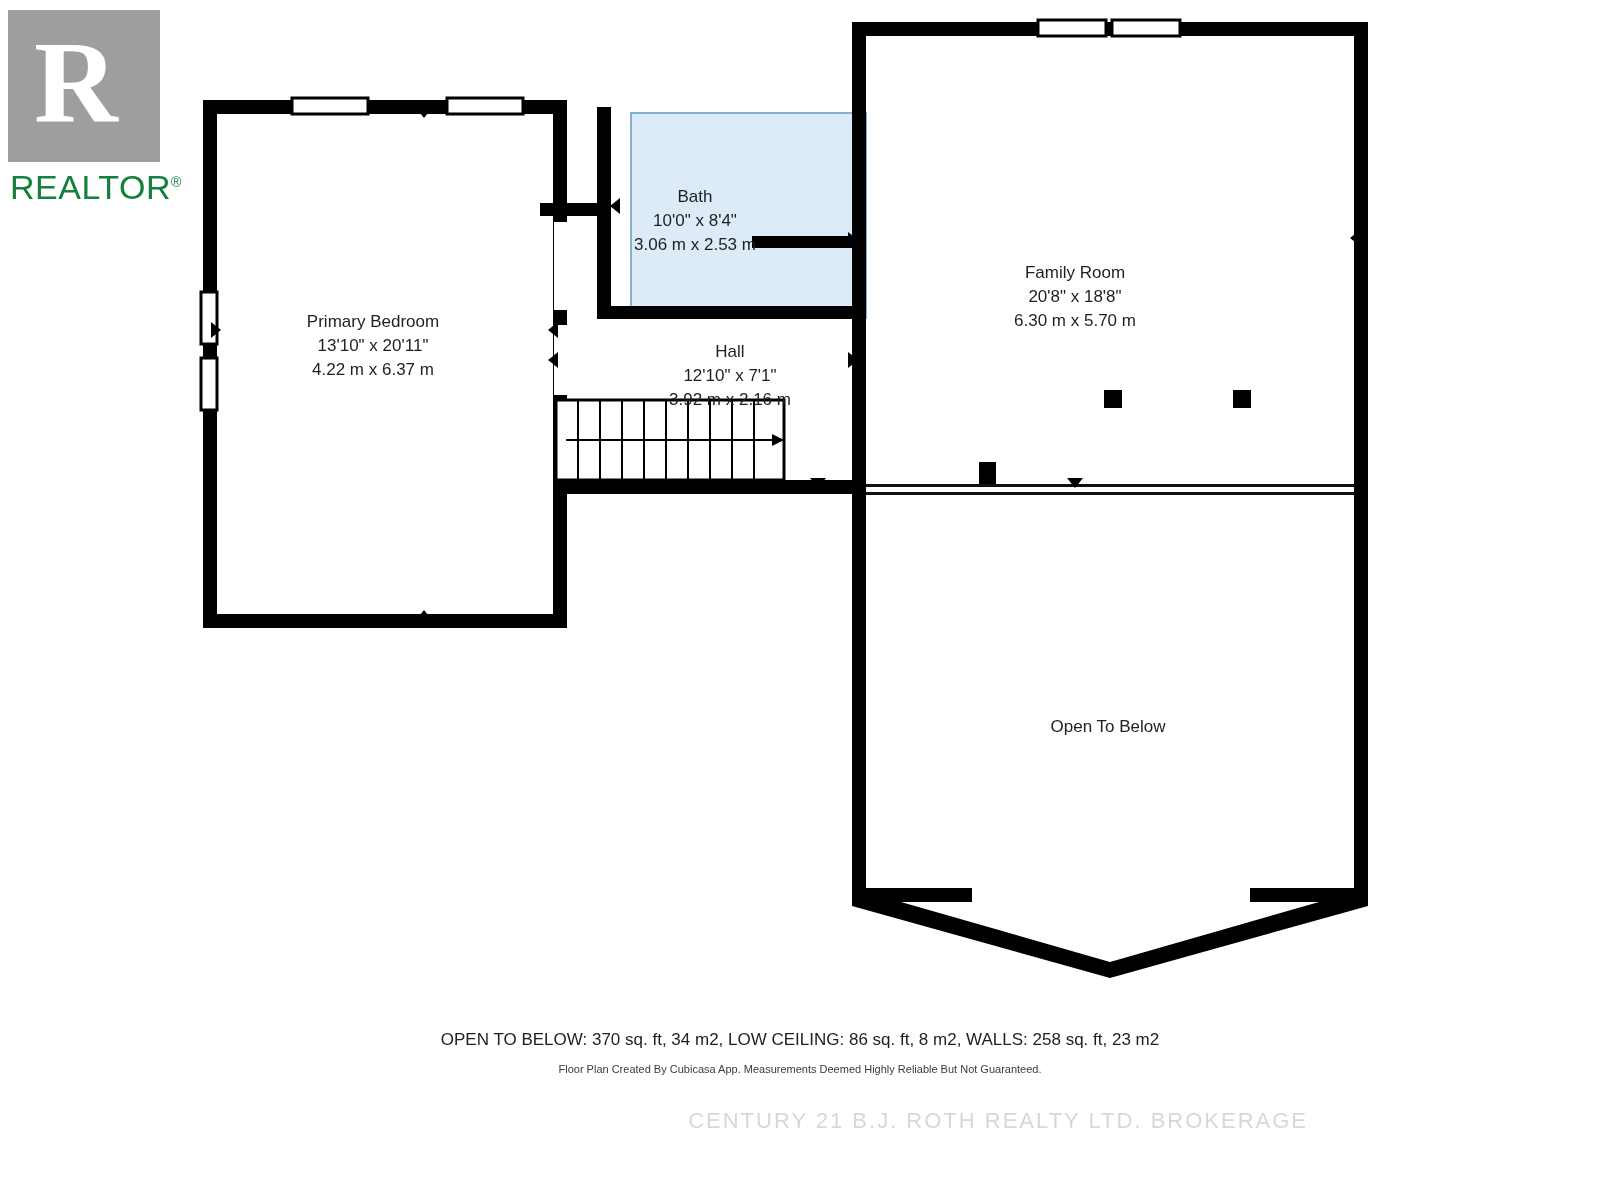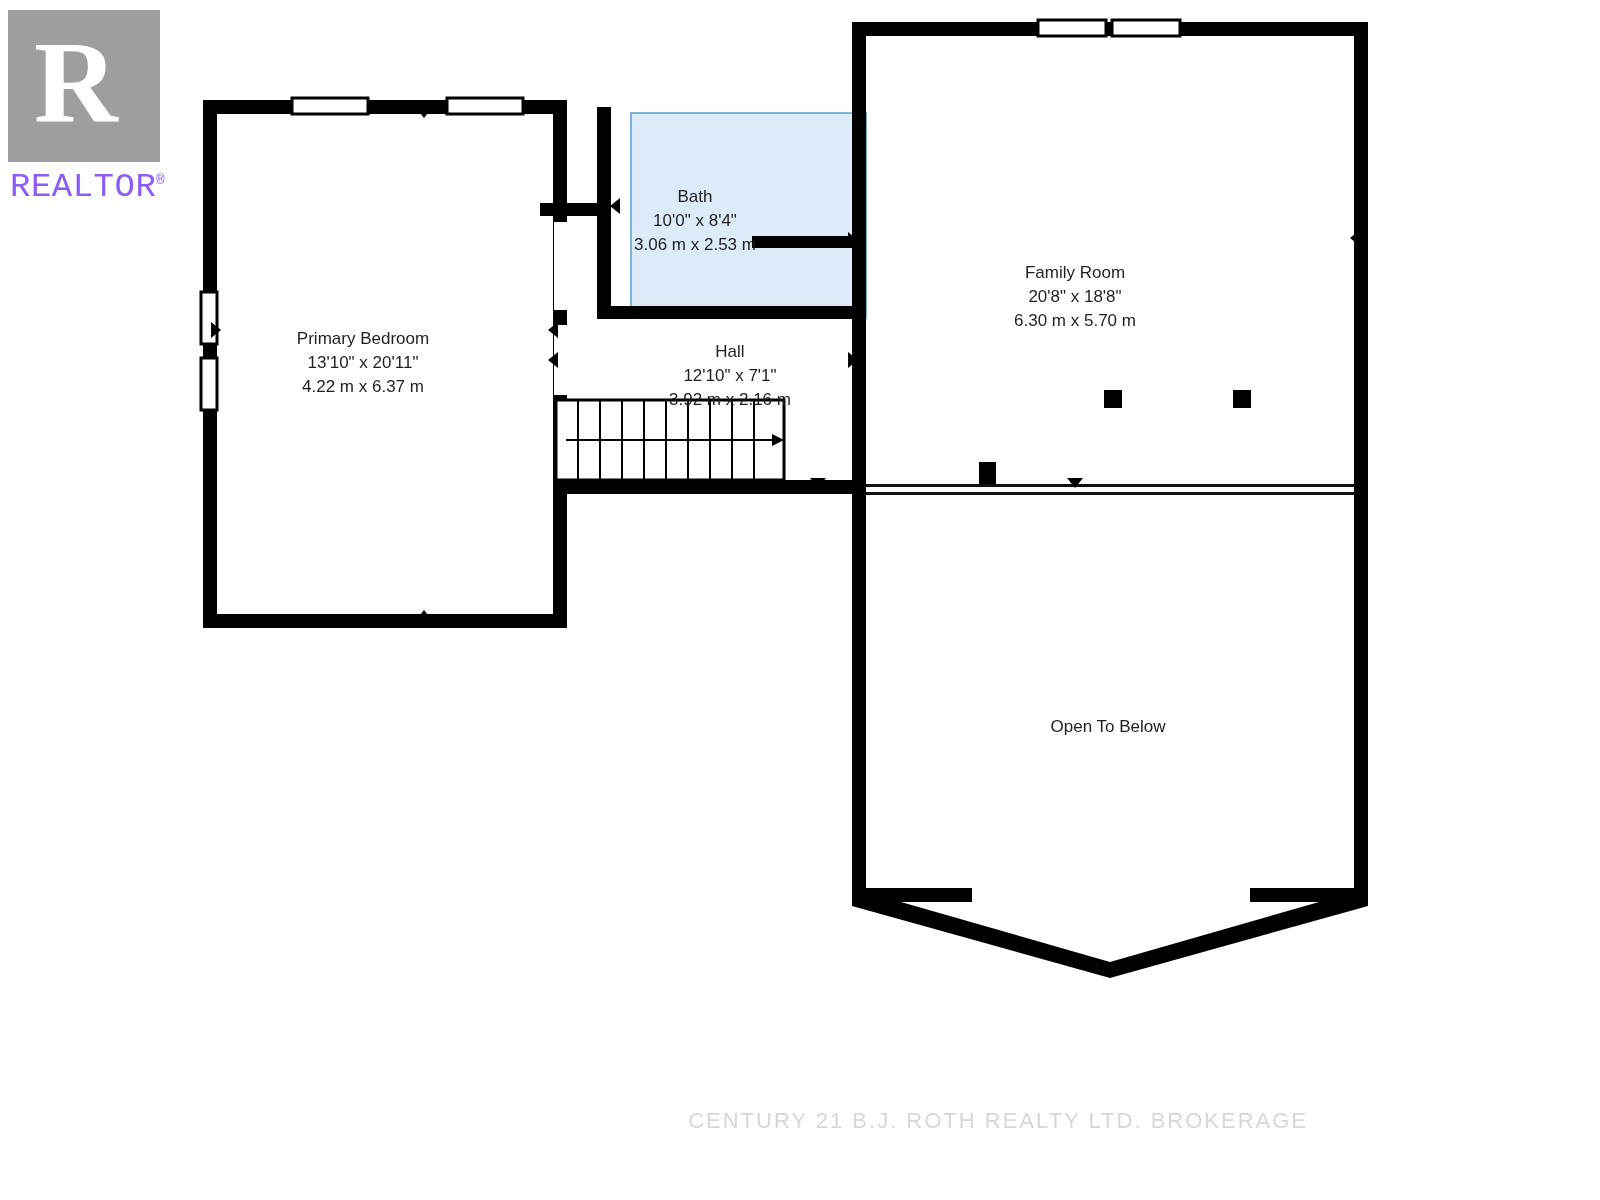--- a/index.html
+++ b/index.html
@@ -43,24 +43,24 @@
     font-family: "Liberation Serif", serif;
     font-size: 116px;
     font-weight: bold;
     color: #ffffff;
     line-height: 116px;
   }
   .realtor-logo .word {
     position: absolute;
     left: 2px;
     top: 158px;
-    font-family: Liberation Mono, monospace;
+    font-family: Liberation Sans, sans-serif;
     font-size: 34px;
     letter-spacing: 0.5px;
-    color: #8b5cf6;
+    color: #15803d;
   }
   .realtor-logo .word sup {
     font-size: 14px;
     vertical-align: super;
   }
 
   .room-label {
     position: absolute;
     text-align: center;
     font-size: 17px;
@@ -215,21 +215,21 @@
   </g>
 </svg>
 
 <div class="realtor-logo">
   <div class="mark">
     <span class="r">R</span>
   </div>
   <div class="word"><span>REALTOR</span><sup>®</sup></div>
 </div>
 
-<div class="room-label" style="left:278px; top:310px; width:170px;margin-top:17px;">
+<div class="room-label" style="left:288px; top:310px; width:170px;">
   <span class="nm">Primary Bedroom</span>
   <span class="d1">13'10" x 20'11"</span>
   <span class="d2">4.22 m x 6.37 m</span>
 </div>
 
 <div class="room-label" style="left:630px; top:185px; width:130px;">
   <span class="nm">Bath</span>
   <span class="d1">10'0" x 8'4"</span>
   <span class="d2">3.06 m x 2.53 m</span>
 </div>
@@ -244,15 +244,17 @@
   <span class="nm">Family Room</span>
   <span class="d1">20'8" x 18'8"</span>
   <span class="d2">6.30 m x 5.70 m</span>
 </div>
 
 <div class="room-label" style="left:1023px; top:715px; width:170px;">
   <span class="nm">Open To Below</span>
 </div>
 
 <div class="footer">
+  <div class="line">OPEN TO BELOW: 370 sq. ft, 34 m2, LOW CEILING: 86 sq. ft, 8 m2, WALLS: 258 sq. ft, 23 m2</div>
+  <div class="fine">Floor Plan Created By Cubicasa App. Measurements Deemed Highly Reliable But Not Guaranteed.</div>
 </div>
 
 <div class="watermark">CENTURY 21 B.J. ROTH REALTY LTD. BROKERAGE</div>
 
 </body></html>

